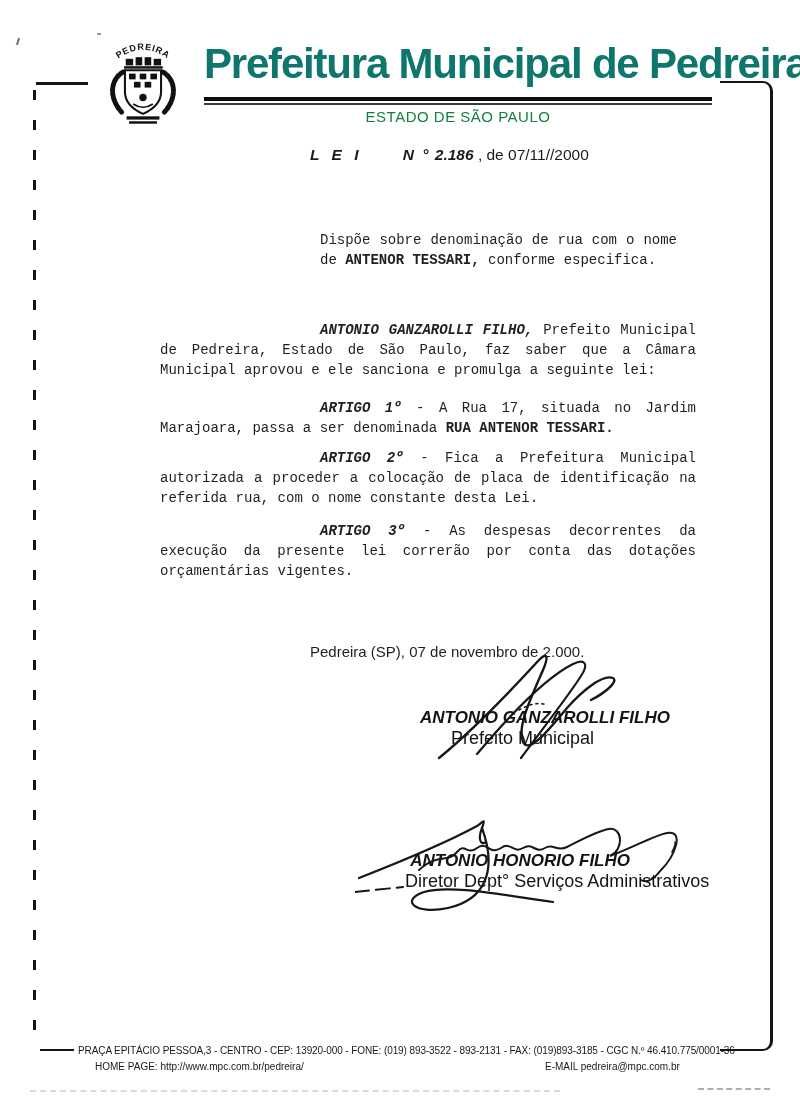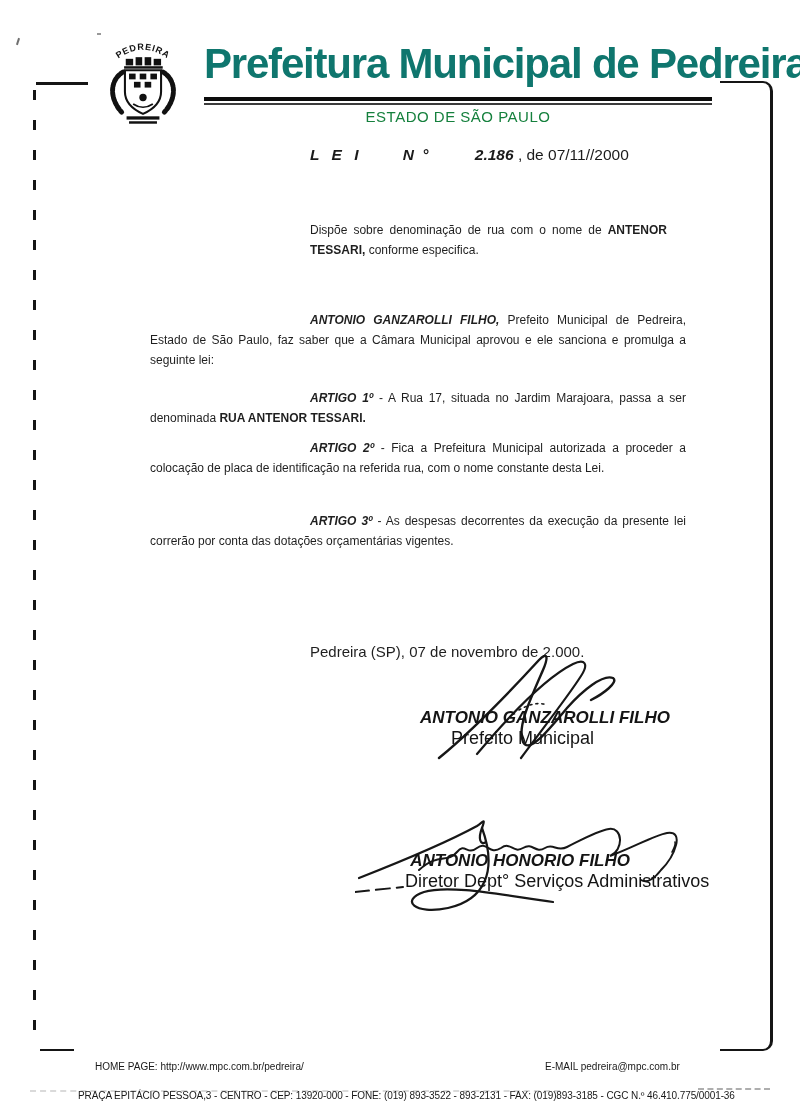--- a/index.html
+++ b/index.html
@@ -40,42 +40,42 @@
   .state-line{
     position:absolute;left:204px;top:108px;width:508px;
     text-align:center;font-size:15px;letter-spacing:.5px;color:#15803d;
   }
 
   
   .lei-line{position:absolute;left:310px;top:146px;font-size:15.5px;white-space:nowrap;}
   .bi{font-weight:bold;font-style:italic;}
   .lei-label{letter-spacing:4px;}
   .lei-n{margin-left:36px;letter-spacing:2px;}
-  .lei-num{margin-left:40px;}
+  .lei-num{}
 
   
   .para{
-    position:absolute;left:150px;width:536px;margin:0;
-    font-size:12px;line-height:20px;text-align:justify;color:#1f1f1f;
+    position:absolute;left:150px;width:536px;margin:10px;
+    font-size:14px;line-height:20px;text-align:justify;color:#1f1f1f;font-family:Liberation Mono, monospace;
   }
   .indent{text-indent:160px;}
   .ementa{left:310px;width:357px;}
   .dateline{position:absolute;left:310px;top:643px;font-size:15px;color:#1f1f1f;}
 
   
   .sig-svg{position:absolute;}
   .sig-block{position:absolute;text-align:center;color:#141414;}
   .sig-name{font-size:17px;font-weight:bold;font-style:italic;white-space:nowrap;}
   .sig-title{font-size:18px;white-space:nowrap;}
   .sig-title-bold{font-weight:normal;}
 
   
   .footer-line1{
     position:absolute;left:78px;top:1045px;font-size:10px;letter-spacing:-.1px;
-    white-space:nowrap;color:#191919;margin-top:45px;
+    white-space:nowrap;color:#191919;
   }
   .footer-line2a{position:absolute;left:95px;top:1061px;font-size:10px;white-space:nowrap;color:#191919;}
   .footer-line2b{position:absolute;left:545px;top:1061px;font-size:10px;white-space:nowrap;color:#191919;}
 
   svg .ink{stroke:#171717;fill:none;stroke-linecap:round;}
 </style>
 </head>
 <body>
 
 <div id="page">

